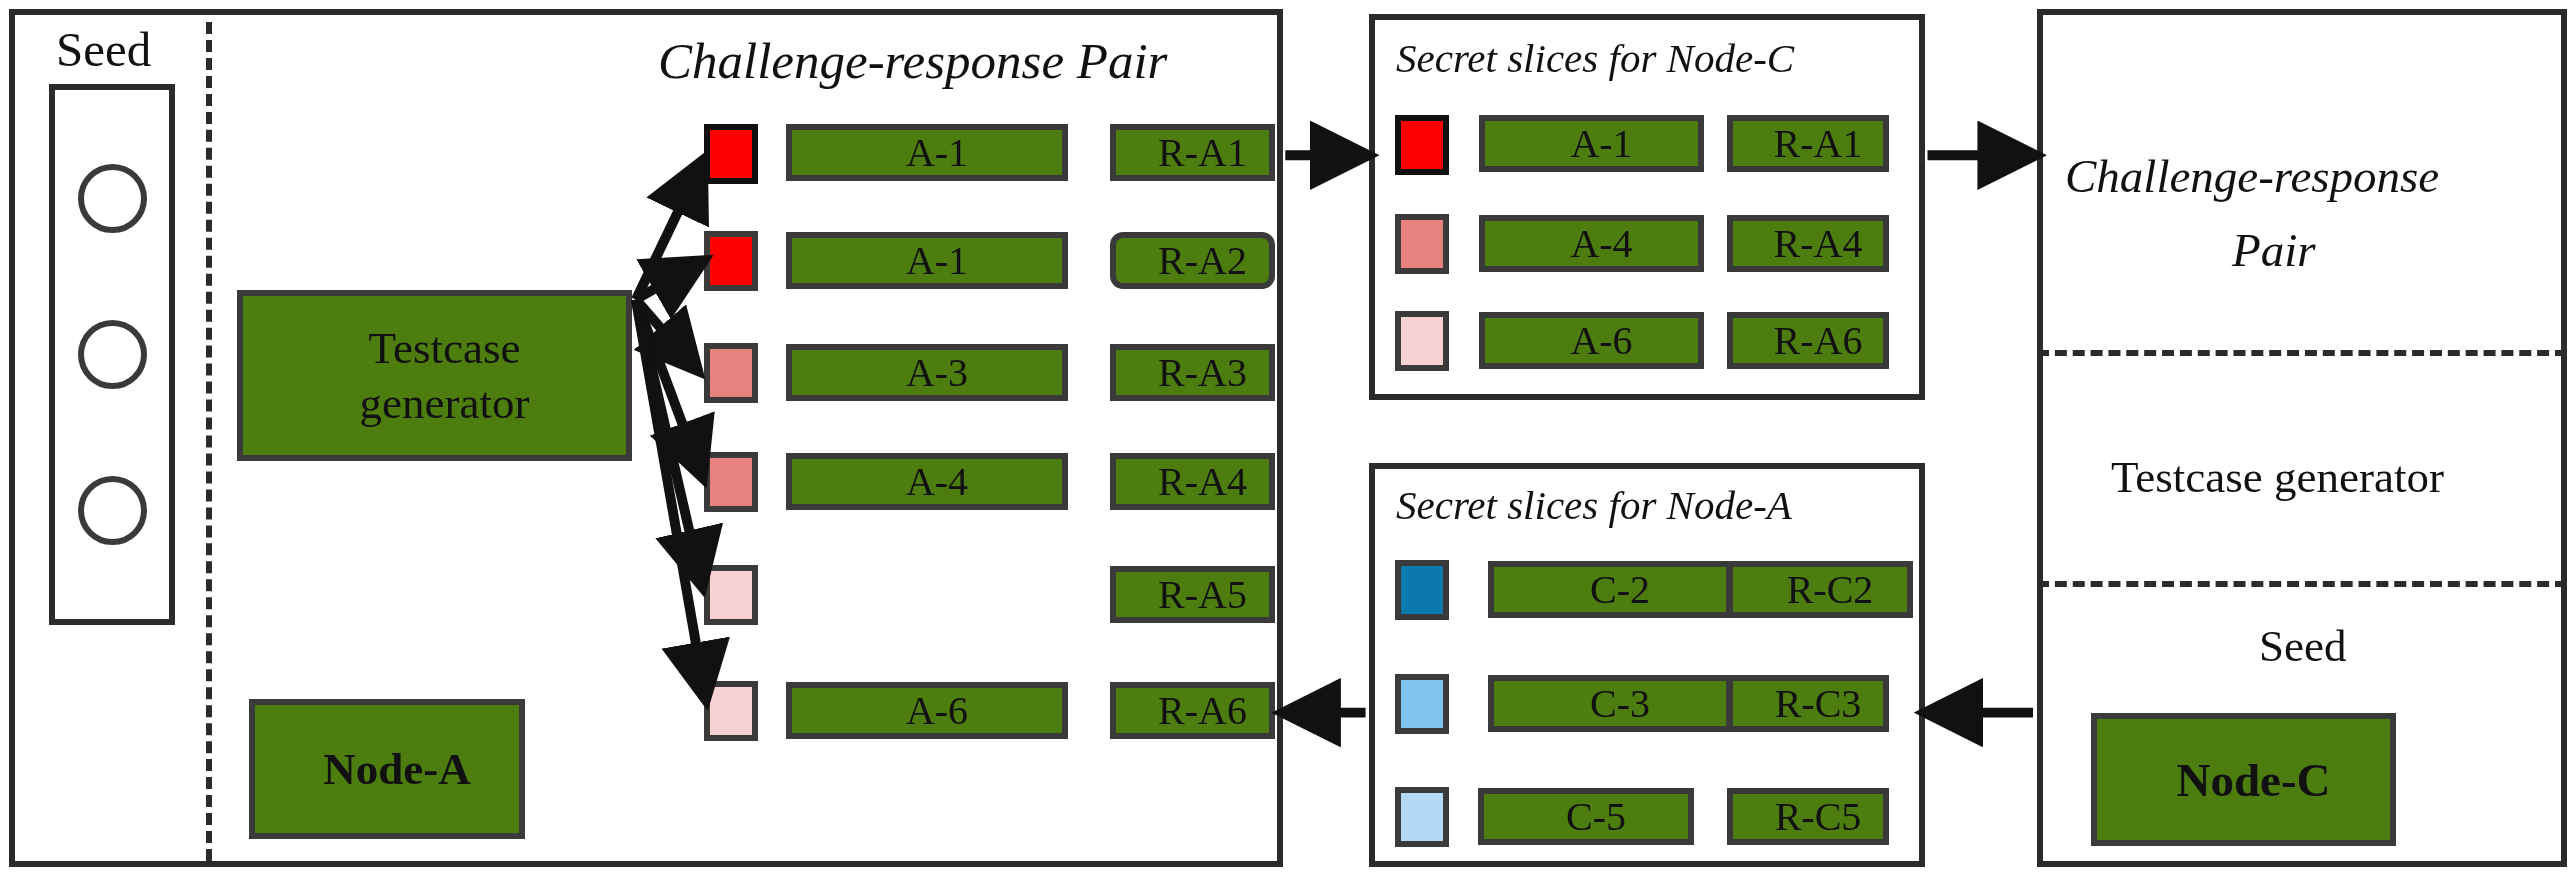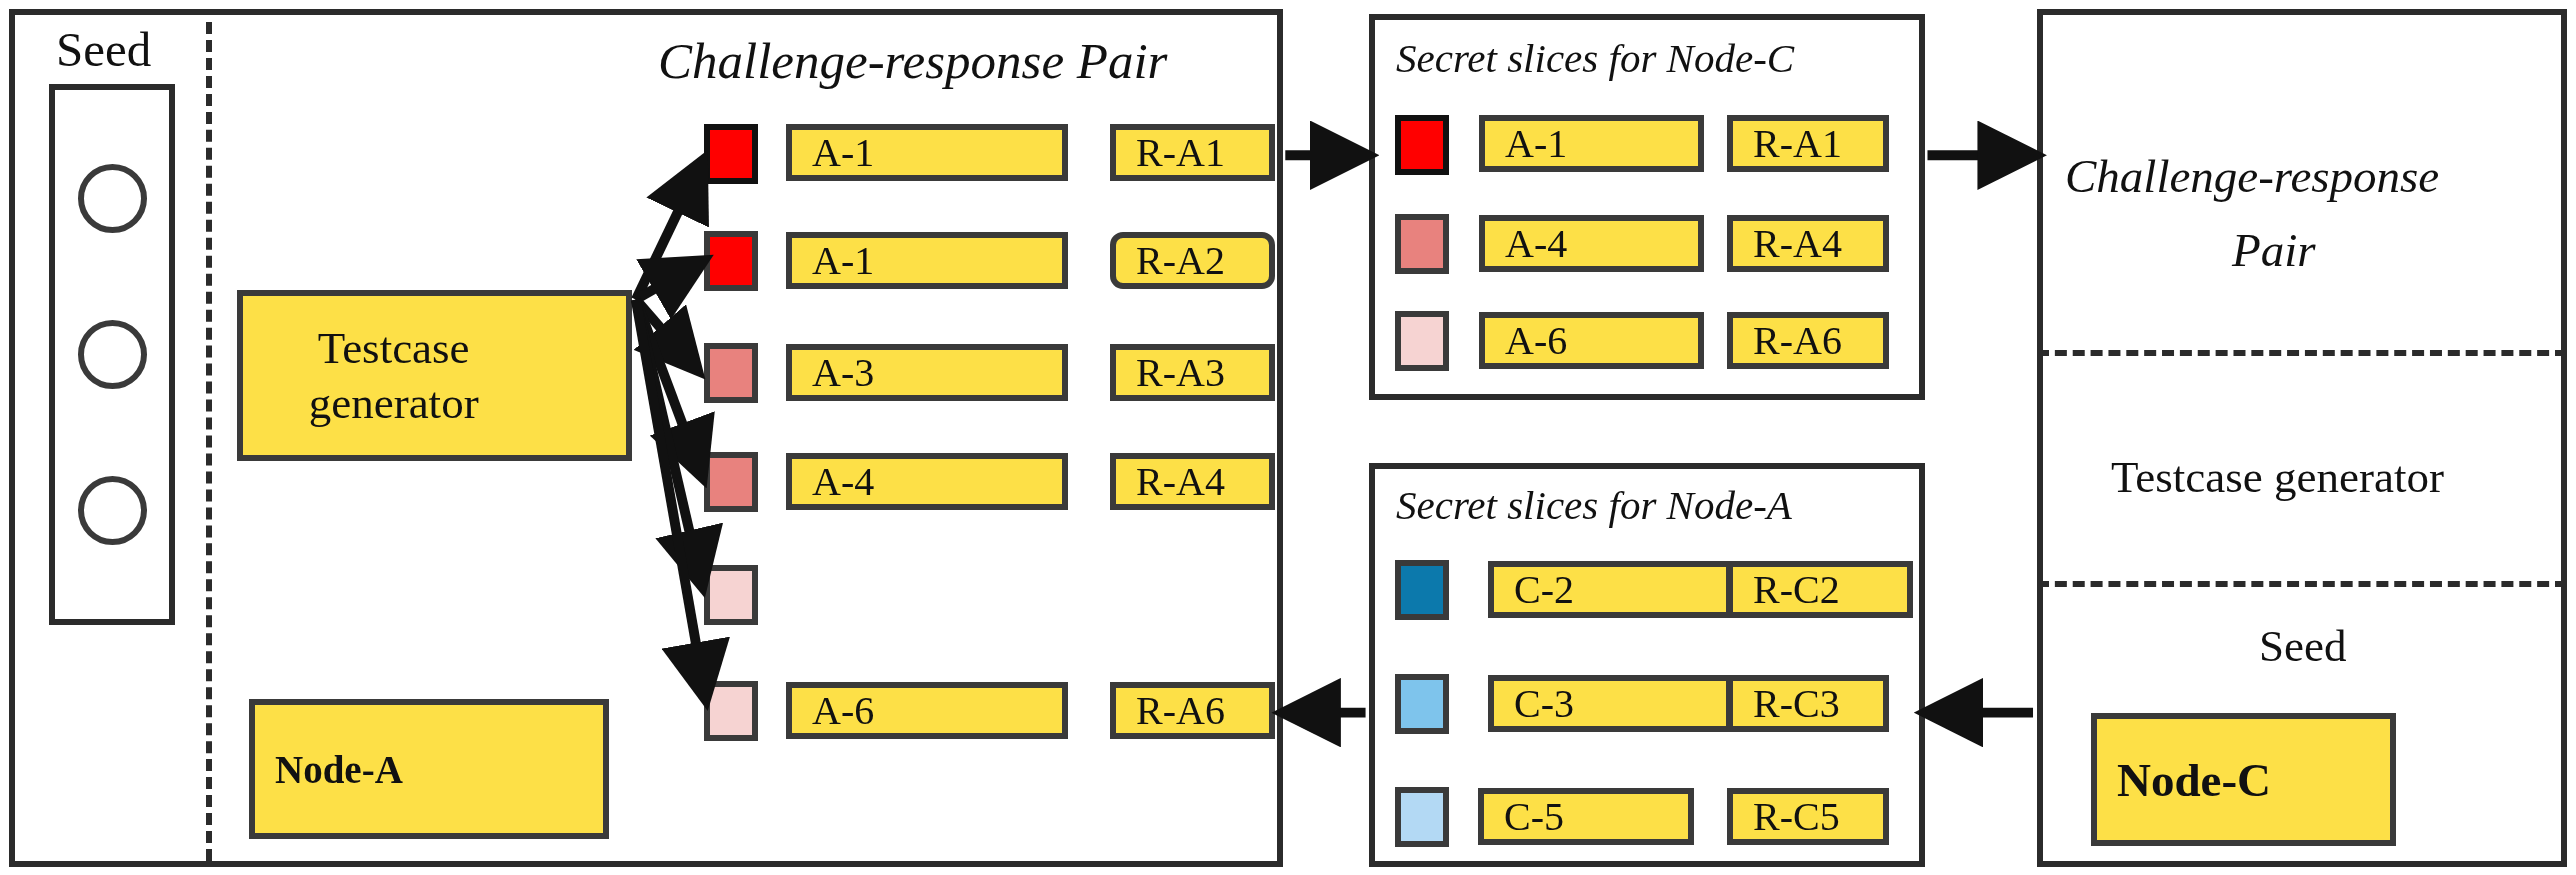--- a/index.html
+++ b/index.html
@@ -16,22 +16,22 @@
   .lbl{position:absolute;white-space:nowrap;line-height:1;}
   .serif-it{font-style:italic;font-family:"Liberation Serif",serif;}
   .serif-bold{font-weight:bold;}
 
   
   .seed-strip{position:absolute;border:6.3px solid #2b2b2b;background:#fff;box-sizing:border-box;
               display:flex;flex-direction:column;align-items:center;justify-content:space-around;}
   .seed-circle{width:69px;height:69px;border:6.3px solid #3a3a3a;border-radius:50%;box-sizing:border-box;background:#fff;}
 
   
-  .box{position:absolute;border:6.3px solid #3a3a3a;background:#fde047;box-sizing:border-box;
-       display:flex;align-items:center;justify-content:flex-start;text-align:center;padding-left:20px;}
+  .box{position:absolute;border:6.3px solid #3a3a3a;background:#4d7c0f;box-sizing:border-box;
+       display:flex;align-items:center;justify-content:center;text-align:center;padding-left:20px;}
 
   
   .swatch{position:absolute;box-sizing:border-box;}
 
   
   svg.arrows{position:absolute;left:0;top:0;width:2576px;height:876px;overflow:visible;pointer-events:none;}
 </style>
 </head>
 <body>
 
@@ -46,21 +46,21 @@
   <div class="seed-strip" style="left:49px;top:84px;width:126px;height:541px;padding:31px 0;">
     <span class="seed-circle"></span>
     <span class="seed-circle"></span>
     <span class="seed-circle"></span>
   </div>
 
   <div class="box" style="left:237px;top:290px;width:395px;height:171px;font-size:45px;line-height:1.22;">
     <span style="display:block;width:72%;">Testcase generator</span>
   </div>
 
-  <div class="box serif-bold" style="left:249px;top:699px;width:360px;height:140px;font-size:39px;">
+  <div class="box serif-bold" style="left:249px;top:699px;width:276px;height:140px;font-size:45px;">
     <span>Node-A</span>
   </div>
 
   <div class="lbl serif-it" style="left:658px;top:36px;font-size:51px;">Challenge-response Pair</div>
 
   <div class="swatch" style="left:704px;top:124px;width:54px;height:60px;background:#FF0000;border:6.3px solid #111;"></div>
   <div class="box" style="left:786px;top:124px;width:282px;height:57px;font-size:40px;">
     <span>A-1</span>
   </div>
   <div class="box" style="left:1110px;top:124px;width:165px;height:57px;font-size:40px;">
@@ -85,20 +85,23 @@
 
   <div class="swatch" style="left:704px;top:452px;width:54px;height:60px;background:#E8827E;border:6.3px solid #3a3a3a;"></div>
   <div class="box" style="left:786px;top:453px;width:282px;height:57px;font-size:40px;">
     <span>A-4</span>
   </div>
   <div class="box" style="left:1110px;top:453px;width:165px;height:57px;font-size:40px;">
     <span>R-A4</span>
   </div>
 
   <div class="swatch" style="left:704px;top:565px;width:54px;height:60px;background:#F6D3D2;border:6.3px solid #3a3a3a;"></div>
+  <div class="box" style="left:1110px;top:566px;width:165px;height:57px;font-size:40px;">
+    <span>R-A5</span>
+  </div>
 
   <div class="swatch" style="left:704px;top:681px;width:54px;height:60px;background:#F6D3D2;border:6.3px solid #3a3a3a;"></div>
   <div class="box" style="left:786px;top:682px;width:282px;height:57px;font-size:40px;">
     <span>A-6</span>
   </div>
   <div class="box" style="left:1110px;top:682px;width:165px;height:57px;font-size:40px;">
     <span>R-A6</span>
   </div>
 
   <div class="panel" style="left:1369px;top:14.4px;width:556px;height:386px;"></div>

